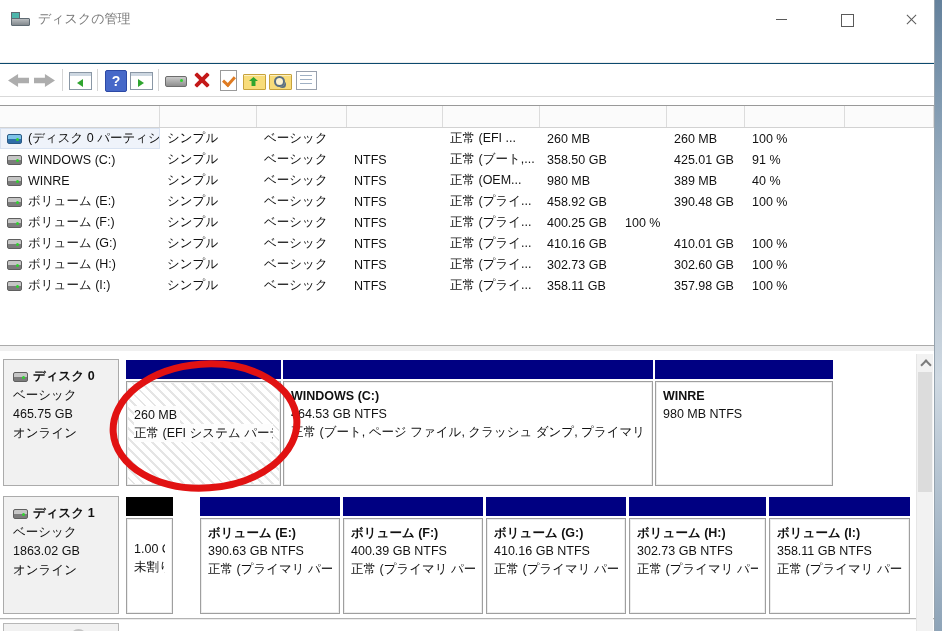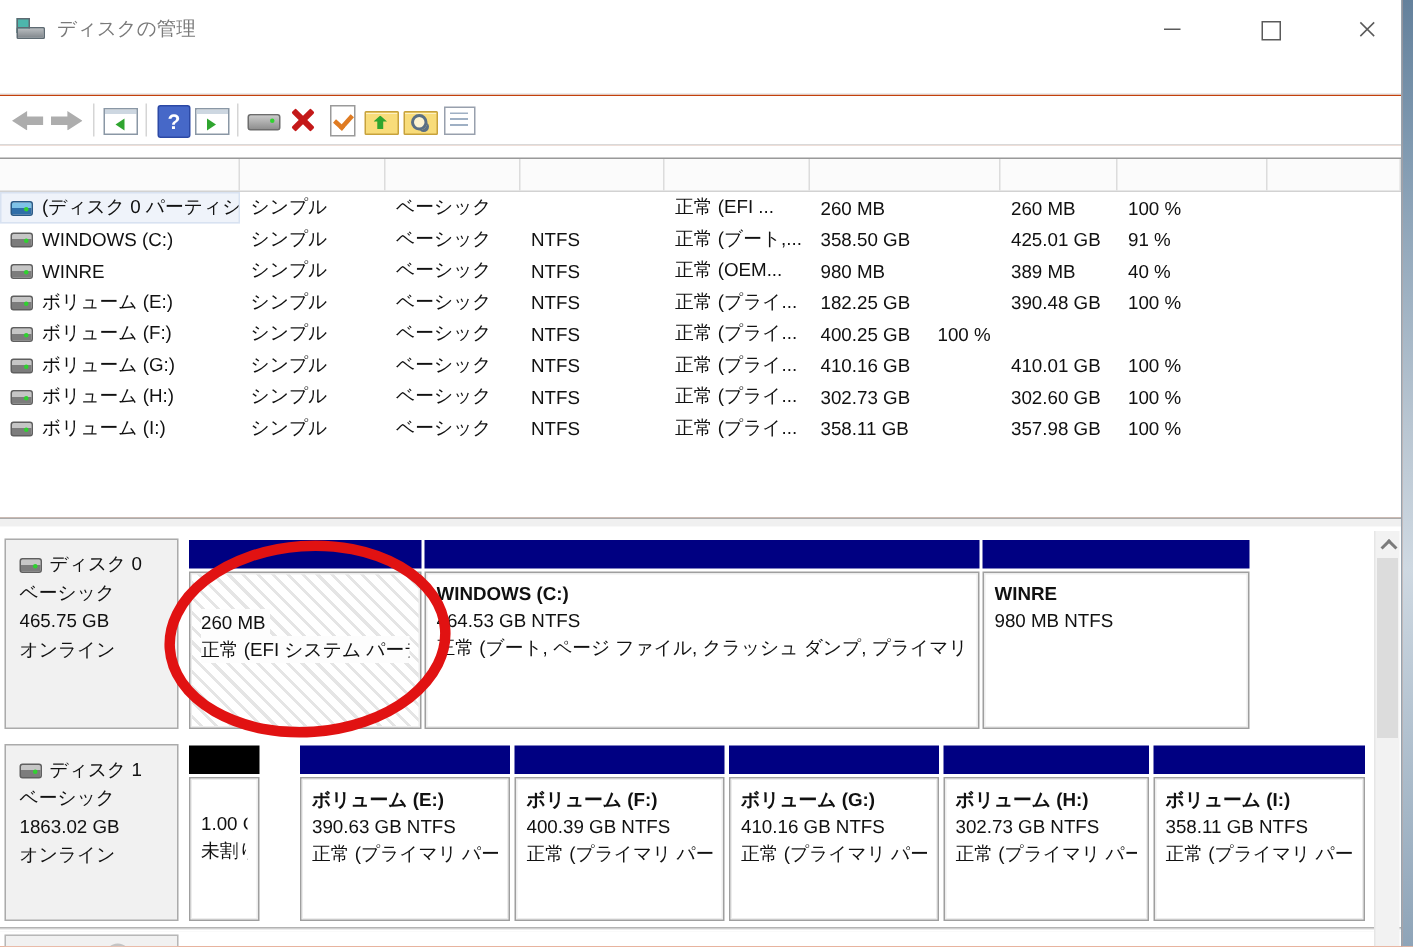--- a/index.html
+++ b/index.html
@@ -1,21 +1,21 @@
 <!DOCTYPE html>
 <html><head>
 <meta charset="utf-8">
 <style>
   *{margin:0;padding:0;box-sizing:border-box}
   html,body{width:942px;height:631px;overflow:hidden}
   body{font-family:"Liberation Sans","DejaVu Sans",sans-serif;background:#fff}
   .screen{position:relative;width:942px;height:631px;overflow:hidden;background:#fff}
   .desktop-strip{position:absolute;top:0;right:0;width:7px;height:100%;
     background:linear-gradient(180deg,#64819c 0%,#7f99b0 15%,#b9c6d2 45%,#cfd9e2 60%,#8ea4b8 100%)}
-  .window{position:absolute;top:0;left:0;right:7px;bottom:0;background:#c2410c;border-right:1px solid #96a3ae}
+  .window{position:absolute;top:0;left:0;right:7px;bottom:0;background:#0c4a6e;border-right:1px solid #96a3ae}
 
   
   .titlebar{position:absolute;top:0;left:0;right:0;height:38px;display:flex;align-items:center;background:#fff}
   .title-icon{position:relative;width:18px;height:14px;margin-left:11px}
   .title-icon::before{content:"";position:absolute;left:0;top:0;width:7px;height:8px;background:#4db6ac;border:1px solid #5e6a72}
   .title-icon::after{content:"";position:absolute;left:0;bottom:0;width:17px;height:6px;background:linear-gradient(#b8bcbf,#83898e);border:1px solid #5e6a72;border-radius:1px}
   .title-text{margin-left:9px;font-size:13px;color:#7a7a7a}
   .win-controls{position:absolute;right:16px;top:0;height:38px;display:flex;align-items:center;gap:52px}
   .wc{position:relative;width:13px;height:13px}
   .wc-min::before{content:"";position:absolute;left:1px;top:6px;width:11px;height:1px;background:#5a5a5a}
@@ -72,21 +72,21 @@
   
   .splitter{position:absolute;top:345px;left:0;right:0;height:7px;background:#f0f0f0;border-top:1px solid #ababab;border-bottom:1px solid #fff}
 
   
   .graph{position:absolute;top:352px;left:0;right:0;bottom:0;background:#fff;overflow:hidden}
   .disk-row{position:absolute;left:2px;width:908px}
   #disk0-row{top:6px;height:131px}
   #disk1-row{top:143px;height:122px}
   .disk-label{position:absolute;left:1px;top:1px;bottom:3px;width:116px;background:#f1f1f1;border:1px solid #ababab;padding:7px 0 0 9px;overflow:hidden}
   .dl-line{font-size:12.5px;line-height:19px;color:#111;white-space:nowrap}
-  .dl-name{font-weight:400;display:flex;align-items:center;gap:5px}
+  .dl-name{font-weight:700;display:flex;align-items:center;gap:5px}
   .disk-icon{flex:0 0 auto;width:15px;height:10px;border-radius:2px;border:1px solid #5f5f5f;background:linear-gradient(#c6c6c6 0 45%,#7c7c7c 45% 100%);position:relative}
   .disk-icon::after{content:"";position:absolute;right:2px;bottom:2px;width:3px;height:3px;border-radius:50%;background:#2fd12f}
   .parts{position:absolute;left:121px;top:1px;right:0;bottom:3px}
   .part{position:absolute;top:1px;bottom:0}
   .part .bar{height:19px;background:#000082}
   .part .box{position:absolute;top:21px;left:0;right:0;bottom:0;background:#fff;border:1px solid #9f9f9f;box-shadow:inset 0 0 0 1px #ededed;padding:5px 7px;overflow:hidden}
   .line{display:block;white-space:nowrap;overflow:hidden;line-height:18px;font-size:12.5px;color:#111}
   .lname{font-weight:700}
   .part.efi .box{padding-top:24px;background:repeating-linear-gradient(45deg,#fff 0 5px,#e5e5e5 5px 7px)}
   .part.efi .line{background:#fdfdfd;width:max-content;max-width:100%;padding-right:3px}
@@ -219,21 +219,21 @@
 
           <div class="lvrow">
             <div class="cell c0">
               <span class="hdd-icon"></span>
               <span>ボリューム (E:)</span>
             </div>
             <div class="cell c1">シンプル</div>
             <div class="cell c2">ベーシック</div>
             <div class="cell c3">NTFS</div>
             <div class="cell c4">正常 (プライ...</div>
-            <div class="cell c5">182.25 GB</div>
+            <div class="cell c5">458.92 GB</div>
             <div class="cell c6">390.48 GB</div>
             <div class="cell c7">100 %</div>
             <div class="cell c8"></div>
           </div>
 
           <div class="lvrow">
             <div class="cell c0">
               <span class="hdd-icon"></span>
               <span>ボリューム (F:)</span>
             </div>

